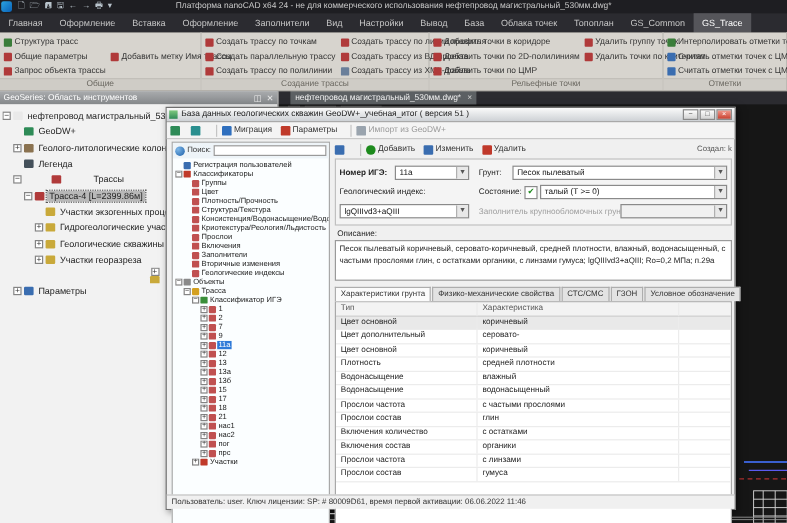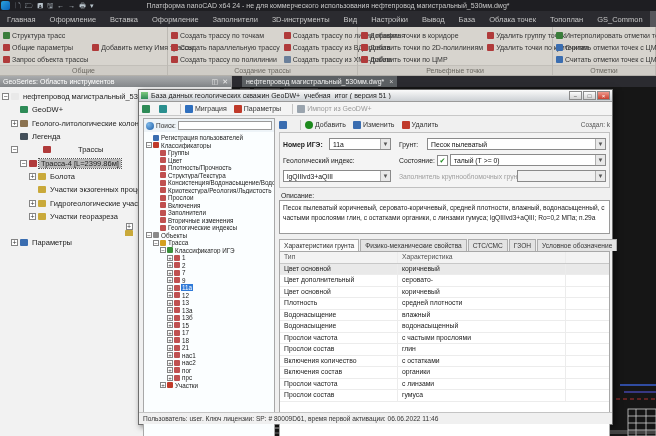--- a/index.html
+++ b/index.html
@@ -156,21 +156,20 @@
     <span class="qat-ic">▾</span>
     <span id="apptitle">Платформа nanoCAD x64 24 - не для коммерческого использования нефтепровод магистральный_530мм.dwg*</span>
   </div>
 
   <div id="ribtabs" class="abs">
       <div class="rtab">Главная</div>
       <div class="rtab">Оформление</div>
       <div class="rtab">Вставка</div>
       <div class="rtab">Оформление</div>
       <div class="rtab">Заполнители</div>
-      <div class="rtab">3D-инструменты</div>
       <div class="rtab">Вид</div>
       <div class="rtab">Настройки</div>
       <div class="rtab">Вывод</div>
       <div class="rtab">База</div>
       <div class="rtab">Облака точек</div>
       <div class="rtab">Топоплан</div>
       <div class="rtab">GS_Common</div>
       <div class="rtab active">GS_Trace</div>
     </div>
 
@@ -345,33 +344,33 @@
           <span class="exp">−</span>
           <span class="tic" style="background: rgb(176, 58, 58);"></span>
           <span class="tlabel">Трассы</span>
         </div>
         <div class="trow sel" style="padding-left: 18px;">
           <span class="exp">−</span>
           <span class="tic" style="background: rgb(176, 58, 58);"></span>
           <span class="tlabel">Трасса-4 [L=2399.86м]</span>
         </div>
         <div class="trow" style="padding-left: 27px;">
-          <span class="exp">+</span>
-          <span class="tic" style="background: rgb(201, 169, 58);"></span>
-          <span class="tlabel">Болота</span>
-        </div>
-        <div class="trow" style="padding-left: 27px;">
           <span class="noexp"></span>
           <span class="tic" style="background: rgb(201, 169, 58);"></span>
           <span class="tlabel">Участки экзогенных процессов</span>
         </div>
         <div class="trow" style="padding-left: 27px;">
           <span class="exp">+</span>
           <span class="tic" style="background: rgb(201, 169, 58);"></span>
           <span class="tlabel">Гидрогеологические участки</span>
+        </div>
+        <div class="trow" style="padding-left: 27px;">
+          <span class="exp">+</span>
+          <span class="tic" style="background: rgb(201, 169, 58);"></span>
+          <span class="tlabel">Геологические скважины</span>
         </div>
         <div class="trow" style="padding-left: 27px; align-items: center;">
           <span class="exp">+</span>
           <span class="tic" style="background: rgb(201, 169, 58);"></span>
           <span class="tlabel">Участки георазреза</span>
         </div>
         <div class="trow" style="padding-left: 27px; flex-direction: column;">
           <span class="exp">+</span>
           <span class="tic" style="background: rgb(201, 169, 58);"></span>
           <span class="tlabel">Профили</span>

